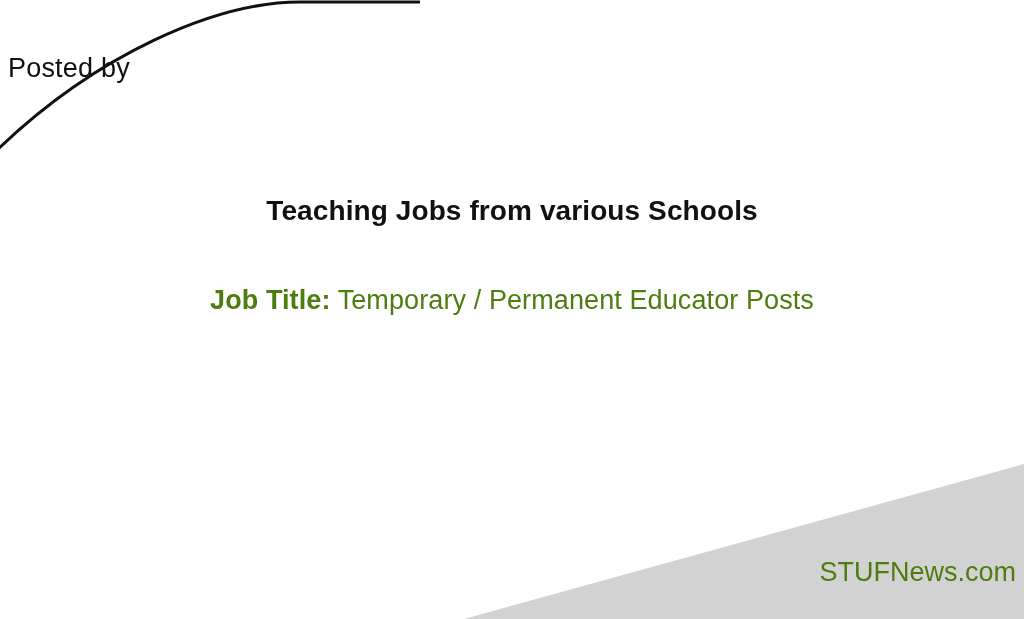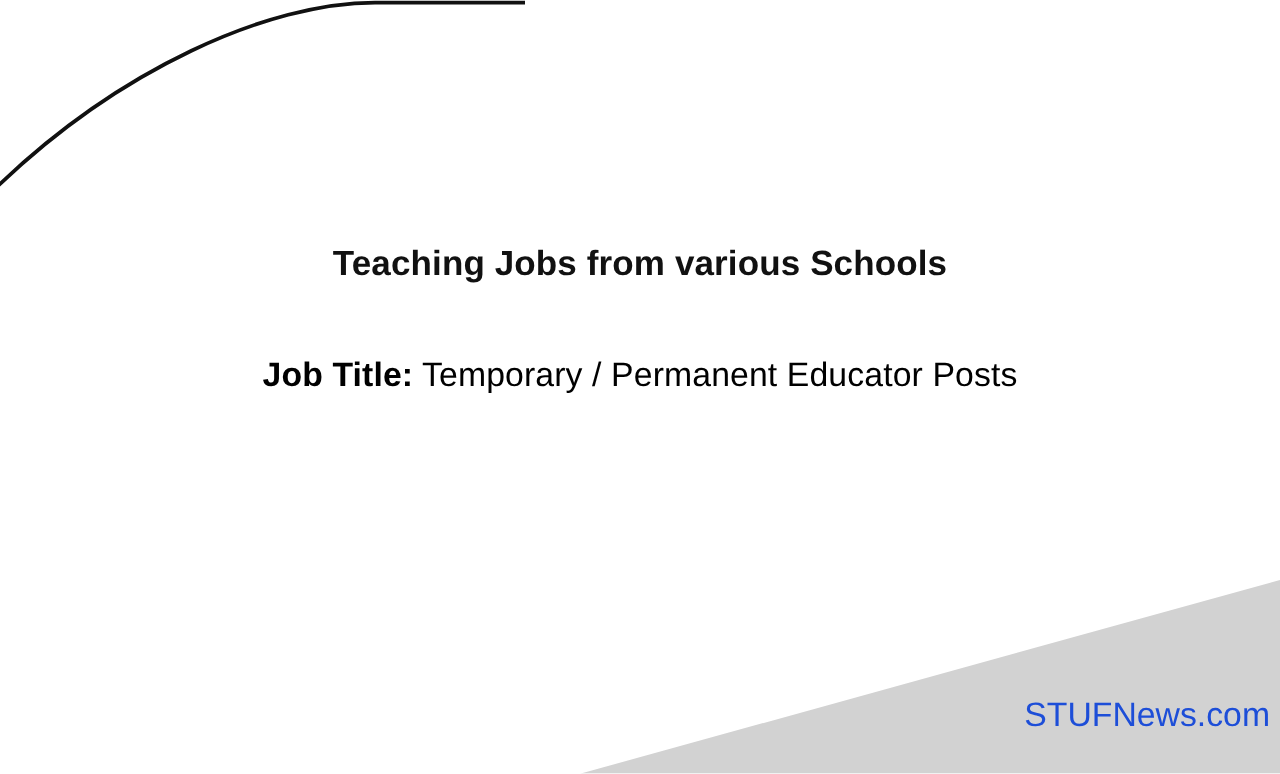--- a/index.html
+++ b/index.html
@@ -50,21 +50,21 @@
   }
   .headline {
     font-size: 28px;
     font-weight: bold;
     color: #111111;
     margin: 0 0 58px 0;
     letter-spacing: 0.1px;
   }
   .field-line {
     font-size: 27px;
-    color: #000000;
+    color: #4d7c0f;
     margin: 0 0 57px 0;
     letter-spacing: 0.1px;
   }
   .field-line .label {
     font-weight: bold;
   }
   .field-line .value {
     font-weight: normal;
   }
 
@@ -77,33 +77,34 @@
     height: 155px;
     pointer-events: none;
   }
 
   
   .site-name {
     position: absolute;
     right: 8px;
     bottom: 31px;
     font-size: 27px;
-    color: #1d4ed8;
+    color: #4d7c0f;
     white-space: nowrap;
   }
 </style>
 </head>
 <body>
 
 <div id="page">
 
   <svg class="curve-deco" viewBox="0 0 420 170" preserveAspectRatio="none">
     <path d="M 420 2 L 300 2 C 215 2 95 55 -5 152" fill="none" stroke="#111111" stroke-width="3"></path>
   </svg>
 
+  <div class="posted-by">Posted by</div>
 
   <div class="content">
 
     <div class="headline">Teaching Jobs from various Schools</div>
 
     <div class="field-line">
       <span class="label">Job Title:</span>
       <span class="value">Temporary / Permanent Educator Posts</span>
     </div>
 

